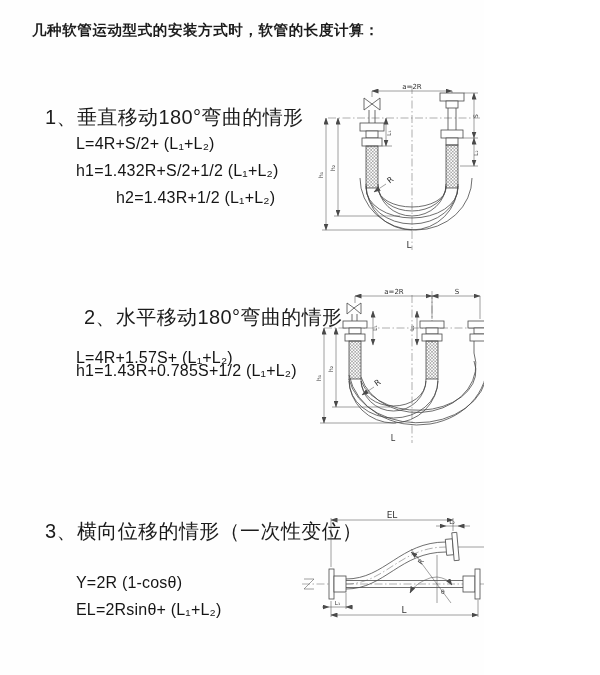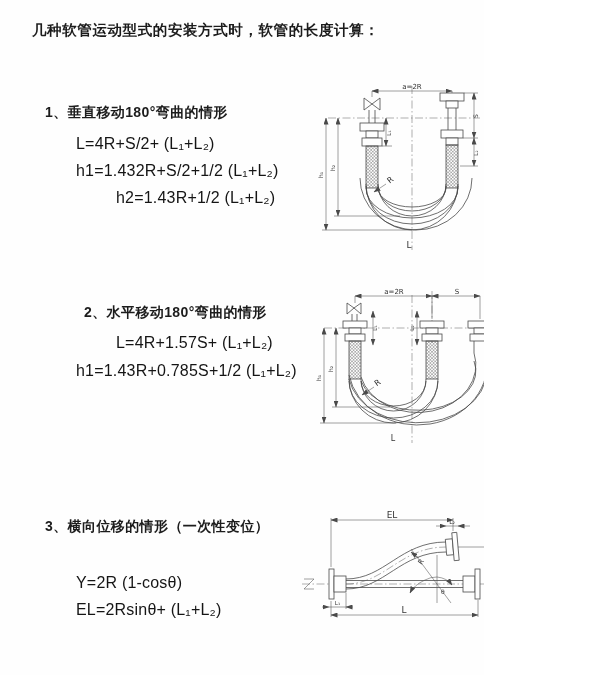--- a/index.html
+++ b/index.html
@@ -1,19 +1,19 @@
 <!DOCTYPE html>
 <html><head>
 <meta charset="utf-8">
 <style>
   html,body{margin:0;padding:0;background:#fff;}
   .page{position:relative;width:484px;height:675px;background:#fefefe;overflow:hidden;
         font-family:"Liberation Sans","DejaVu Sans",sans-serif;color:#1c1c1c;}
   .title{position:absolute;left:32px;top:21px;font-size:14.5px;font-weight:700;letter-spacing:.6px;}
-  .sec-heading{position:absolute;font-size:14px;font-weight:700;letter-spacing:.4px;}
+  .sec-heading{position:absolute;font-size:20px;font-weight:400;letter-spacing:.4px;}
   .formula{position:absolute;font-size:16px;letter-spacing:.2px;color:#151515;}
   .diagram{position:absolute;}
   svg{display:block;}
   svg text{font-family:"DejaVu Sans",sans-serif;fill:#333;}
   .ln{stroke:#4a4a4a;stroke-width:.8;fill:none;}
   .lnf{stroke:#4a4a4a;stroke-width:.8;fill:#fefefe;}
   .brd{stroke:#4a4a4a;stroke-width:.8;}
   .dim{stroke:#525252;stroke-width:.55;fill:none;}
   .cl{stroke:#5e5e5e;stroke-width:.5;fill:none;stroke-dasharray:8 2.5 1.5 2.5;}
   .t7{font-size:7px;} .t6{font-size:6px;} .t55{font-size:5.5px;} .t8{font-size:8px;} .t9{font-size:9px;}
@@ -24,21 +24,21 @@
 <div class="page">
 
   <div class="title">几种软管运动型式的安装方式时，软管的长度计算：</div>
 
   <div class="sec-heading" style="left:45px;top:104px;">1、垂直移动180°弯曲的情形</div>
   <div class="formula" style="left:76px;top:135px;">L=4R+S/2+ (L₁+L₂)</div>
   <div class="formula" style="left:76px;top:162px;">h1=1.432R+S/2+1/2 (L₁+L₂)</div>
   <div class="formula" style="left:76px;top:189px;margin-left:40px;">h2=1.43R+1/2 (L₁+L₂)</div>
 
   <div class="sec-heading" style="left:45px;top:304px;margin-left:39px;">2、水平移动180°弯曲的情形</div>
-  <div class="formula" style="left:76px;top:334px;margin-left:40px;">L=4R+1.57S+ (L₁+L₂)</div>
+  <div class="formula" style="left:76px;top:349px;">L=4R+1.57S+ (L₁+L₂)</div>
   <div class="formula" style="left:76px;top:362px;">h1=1.43R+0.785S+1/2 (L₁+L₂)</div>
 
   <div class="sec-heading" style="left:45px;top:518px;">3、横向位移的情形（一次性变位）</div>
   <div class="formula" style="left:76px;top:574px;">Y=2R (1-cosθ)</div>
   <div class="formula" style="left:76px;top:601px;">EL=2Rsinθ+ (L₁+L₂)</div>
 
   <div class="diagram" style="left:312px;top:78px;">
   <svg width="278" height="175" viewBox="0 0 278 175">
     <defs>
       <marker id="ar1" markerWidth="7" markerHeight="5" refX="6.5" refY="2.5" orient="auto-start-reverse" markerUnits="userSpaceOnUse">

